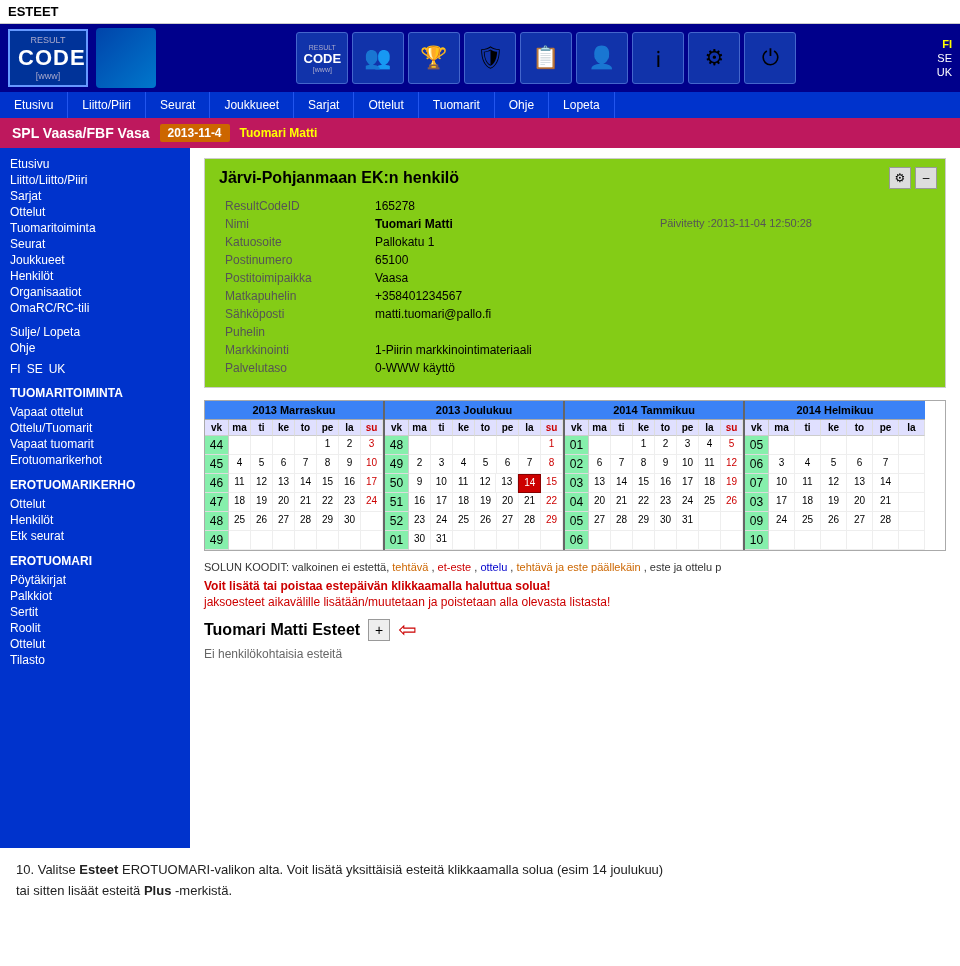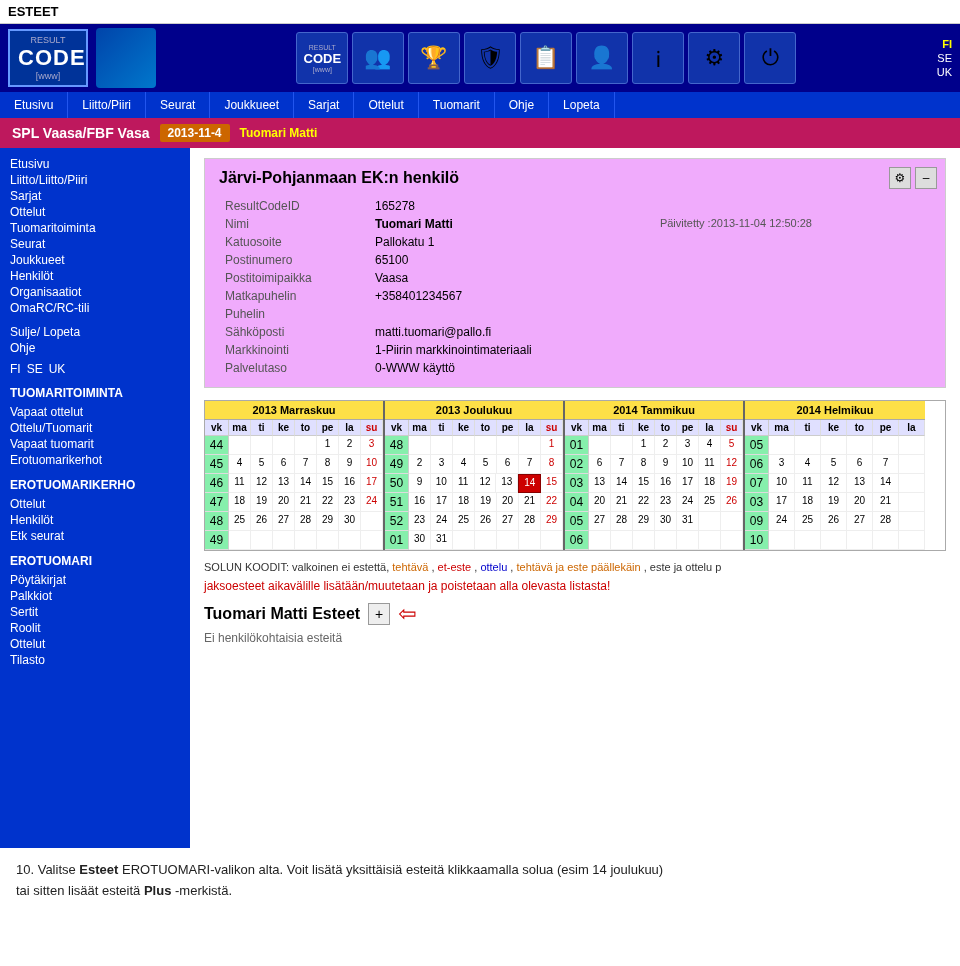--- a/index.html
+++ b/index.html
@@ -128,21 +128,21 @@
     .content {
       flex: 1;
       background: #fff;
       padding: 10px 14px;
       min-height: 700px;
     }
 
     
     .person-card {
       border: 1px solid #ccc;
-      background: #f0abfc;
+      background: #84cc16;
       padding: 10px 14px;
       margin-bottom: 12px;
       position: relative;
     }
     .person-card-title {
       font-size: 16px;
       font-weight: bold;
       margin-bottom: 10px;
       color: #000;
     }
@@ -179,21 +179,21 @@
     .calendar-outer {
       display: flex;
       border: 1px solid #aaa;
     }
     .cal-month {
       border-right: 2px solid #666;
       min-width: 180px;
     }
     .cal-month:last-child { border-right: none; }
     .cal-month-title {
-      background: #fde047;
+      background: #3b82f6;
       text-align: center;
       font-weight: bold;
       font-size: 11px;
       padding: 3px 0;
       border-bottom: 1px solid #aaa;
     }
     .cal-header-row {
       display: flex;
       background: #e0e0ff;
     }
@@ -465,27 +465,27 @@
           <td>Postitoimipaikka</td>
           <td>Vaasa</td>
           <td></td>
         </tr>
         <tr>
           <td>Matkapuhelin</td>
           <td>+358401234567</td>
           <td></td>
         </tr>
         <tr>
-          <td>Puhelin</td>
-          <td></td>
-          <td></td>
-        </tr>
-        <tr>
           <td>Sähköposti</td>
           <td class="email-val">matti.tuomari@pallo.fi</td>
+          <td></td>
+        </tr>
+        <tr>
+          <td>Puhelin</td>
+          <td></td>
           <td></td>
         </tr>
         <tr>
           <td>Markkinointi</td>
           <td>1-Piirin markkinointimateriaali</td>
           <td></td>
         </tr>
         <tr>
           <td>Palvelutaso</td>
           <td>0-WWW käyttö</td>
@@ -783,20 +783,21 @@
               <div class="cal-cell empty"></div>
             </div>
           </div>
         </div>
     </div>
 
     <div class="legend-row">
       SOLUN KOODIT: valkoinen ei estettä, <span class="tehtava">tehtävä</span> , <span class="et-este">et-este</span> , <span class="ottelu">ottelu</span> , <span class="tehtava">tehtävä ja este päällekäin</span> , este ja ottelu p
     </div>
 
+    <div class="warning-text">Voit lisätä tai poistaa estepäivän klikkaamalla haluttua solua!</div>
     <div class="warning-text2">jaksoesteet aikavälille lisätään/muutetaan ja poistetaan alla olevasta listasta!</div>
 
     <div class="esteet-row">
       <div class="esteet-title">Tuomari Matti Esteet</div>
       <div class="add-btn">+</div>
       <span class="arrow-icon">⇦</span>
     </div>
     <div class="no-esteet">Ei henkilökohtaisia esteitä</div>
 
   </div>

